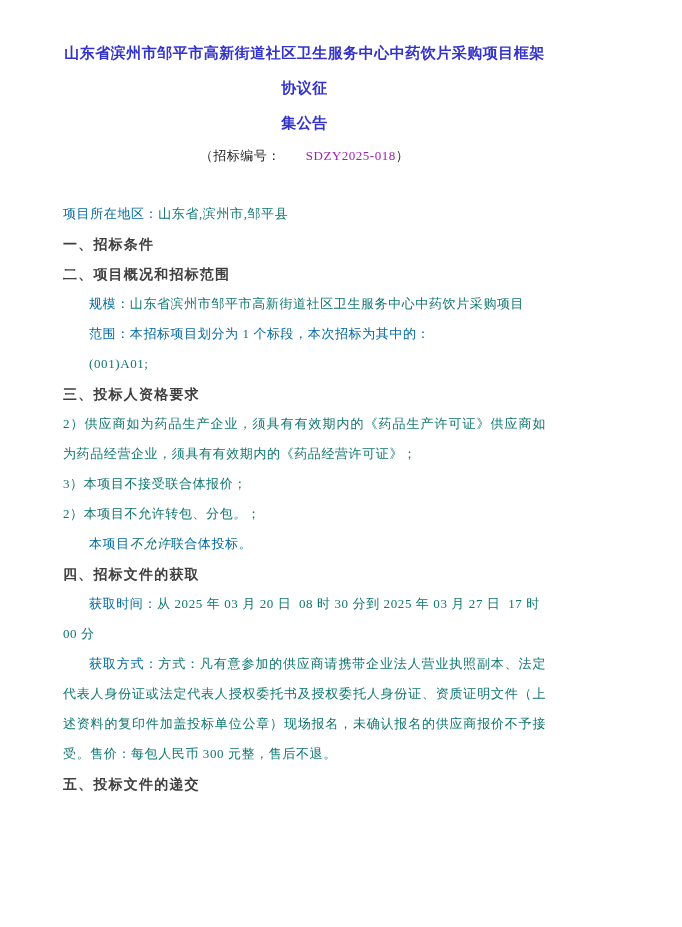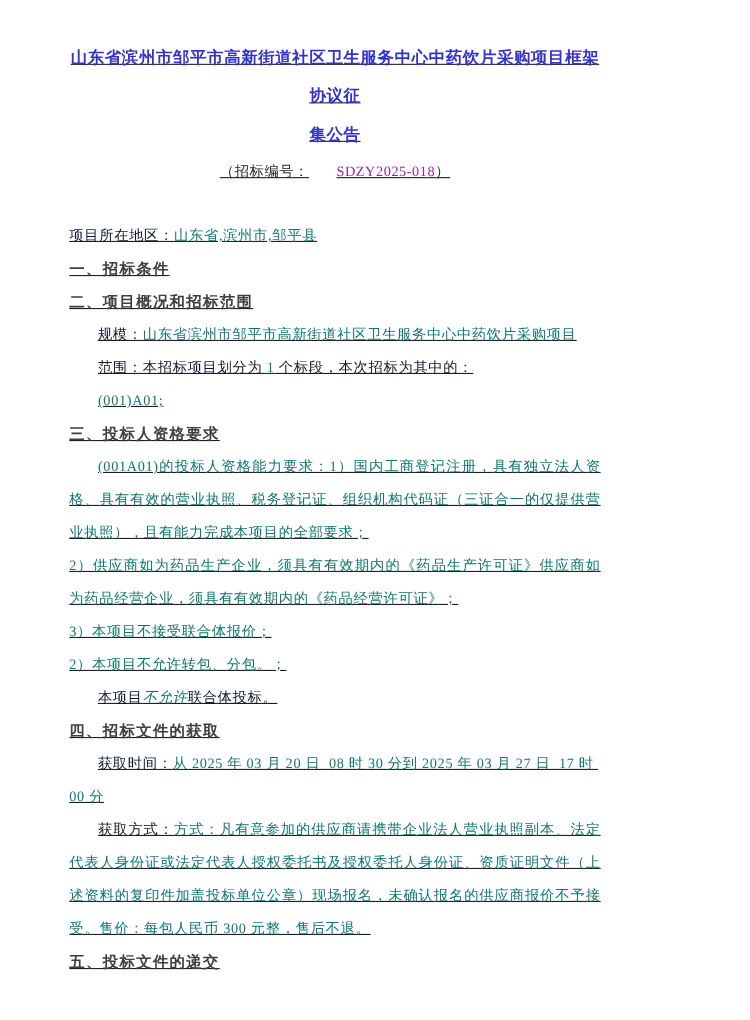--- a/index.html
+++ b/index.html
@@ -7,21 +7,20 @@
     width:682px;height:927px;
     background:#ffffff;
     font-family:"Liberation Serif","DejaVu Serif",serif;
     color:#1f1f1f;
     overflow:hidden;
   }
   .doc{
     padding:36px 62px 0 63px;
     box-sizing:border-box;
     width:608px;
-    text-decoration:underline;
   }
   
   .title-line{
     text-align:center;
     font-weight:bold;
     color:#3333cc;
     font-size:15px;
     line-height:35px;
     letter-spacing:0.5px;
   }
@@ -46,21 +45,21 @@
   h2.sec{
     margin:0;
     font-size:14px;
     line-height:30px;
     font-weight:bold;
     color:#404040;
     letter-spacing:1.2px;
     font-family:"Liberation Sans","DejaVu Sans",sans-serif;
   }
   .blue{color:#0f766e;}
-  .black{color:#0f172a;}
+  .black{color:#0369a1;}
   .italic{font-style:italic;}
   .pre{white-space:pre-wrap;}
 </style>
 </head>
 <body>
 
 <div class="doc">
 
   <div class="title-line">山东省滨州市邹平市高新街道社区卫生服务中心中药饮片采购项目框架协议征</div>
   <div class="title-line">集公告</div>
@@ -71,21 +70,20 @@
     <p><span class="black">项目所在地区：</span><span class="blue">山东省,滨州市,邹平县</span></p>
 
     <h2 class="sec">一、招标条件</h2>
 
     <h2 class="sec">二、项目概况和招标范围</h2>
     <p class="indent"><span class="black">规模：</span><span class="blue">山东省滨州市邹平市高新街道社区卫生服务中心中药饮片采购项目</span></p>
     <p class="indent"><span class="black">范围：本招标项目划分为 </span><span class="blue">1</span><span class="black"> 个标段，本次招标为其中的：</span></p>
     <p class="indent"><span class="blue">(001)A01;</span></p>
 
     <h2 class="sec">三、投标人资格要求</h2>
-    <p class="just indent blue">(001A01)的投标人资格能力要求：1）国内工商登记注册，具有独立法人资格、具有有效的营业执照、税务登记证、组织机构代码证（三证合一的仅提供营业执照），且有能力完成本项目的全部要求；</p>
     <p class="just blue">2）供应商如为药品生产企业，须具有有效期内的《药品生产许可证》供应商如为药品经营企业，须具有有效期内的《药品经营许可证》；</p>
     <p class="blue">3）本项目不接受联合体报价；</p>
     <p class="blue">2）本项目不允许转包、分包。；</p>
     <p class="indent"><span class="black">本项目</span><span class="blue italic">不允许</span><span class="black">联合体投标。</span></p>
 
     <h2 class="sec">四、招标文件的获取</h2>
     <p class="indent"><span class="black">获取时间：</span><span class="blue pre">从 2025 年 03 月 20 日  08 时 30 分到 2025 年 03 月 27 日  17 时 00 分</span></p>
     <p class="just indent"><span class="black">获取方式：</span><span class="blue">方式：凡有意参加的供应商请携带企业法人营业执照副本、法定代表人身份证或法定代表人授权委托书及授权委托人身份证、资质证明文件（上述资料的复印件加盖投标单位公章）现场报名，未确认报名的供应商报价不予接受。售价：每包人民币 300 元整，售后不退。</span></p>
 
     <h2 class="sec">五、投标文件的递交</h2>

